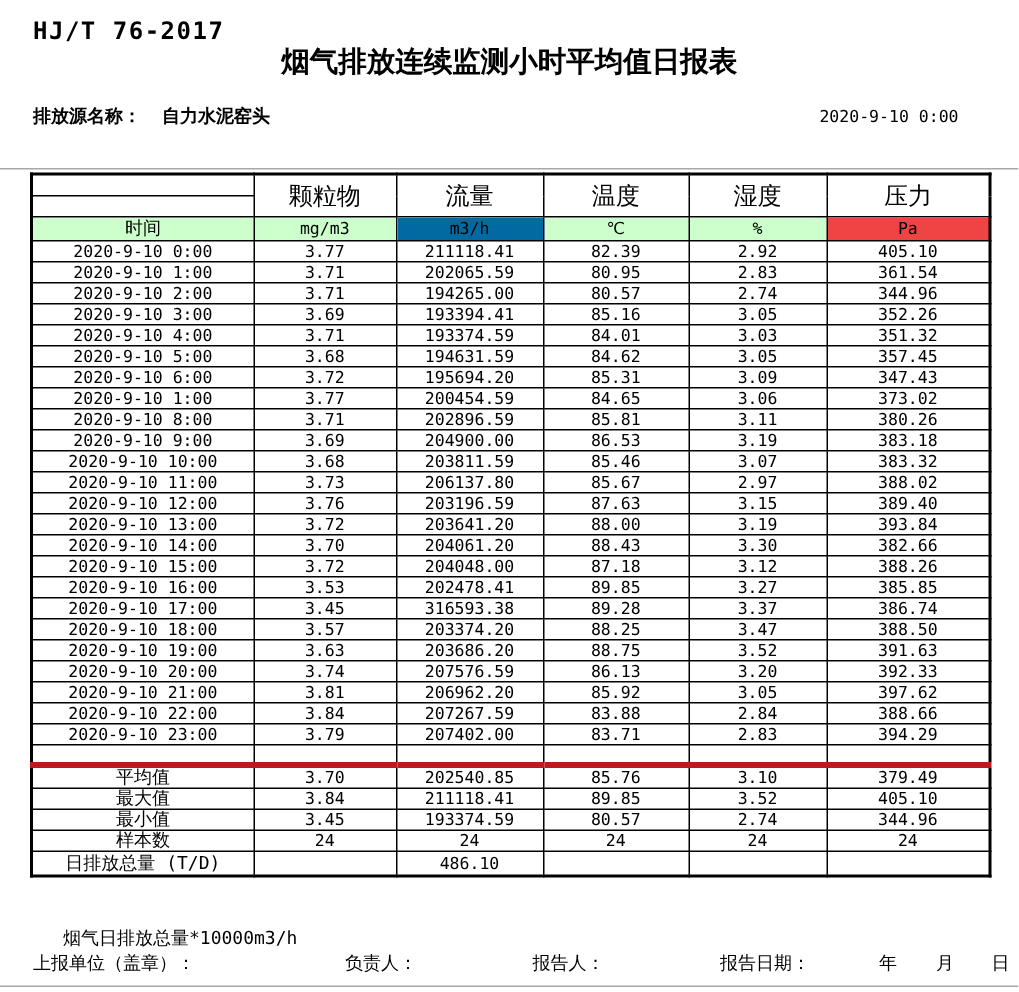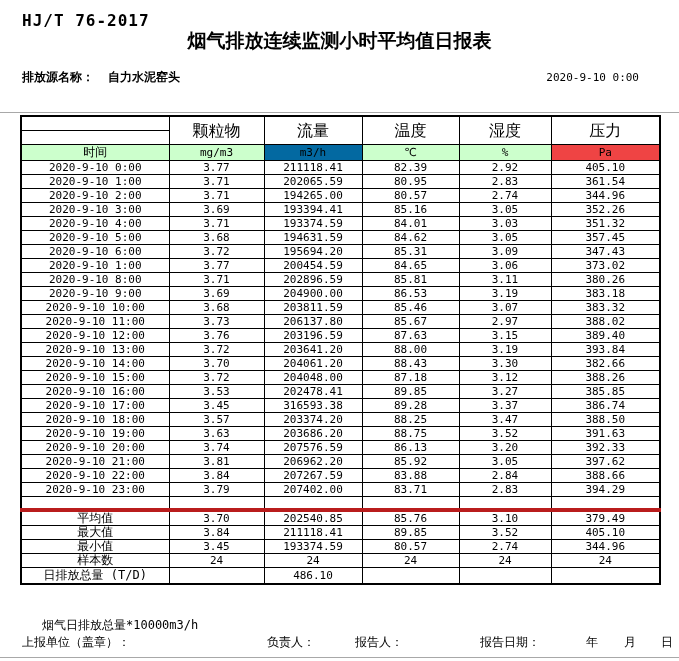--- a/index.html
+++ b/index.html
@@ -39,21 +39,21 @@
   tr.unit-row td{background:#ccffcc;height:15px;margin-top:44px;}
   tr.blank-row td{height:11px;}
   tr.summary-row.first td{border-top:4px solid #b91c1c;}
   tr.total-row td{height:15px;}
   .lbl{font-size:12px;}
 
   .footnote{position:absolute;left:22px;top:617px;font-size:12px;margin-left:20px;}
   .sign-row{position:absolute;left:0;top:634px;width:679px;font-size:12px;}
   .sign-row span{position:absolute;white-space:nowrap;}
   .lab-unit{left:22px;}
-  .lab-resp{left:230px;margin-left:37px;}
+  .lab-resp{left:230px;}
   .lab-rept{left:355px;}
   .lab-date{left:480px;}
   .lab-year{left:586px;}
   .lab-month{left:624px;}
   .lab-day{left:661px;}
 </style>
 </head>
 <body>
 
 <div class="std-no">HJ/T  76-2017</div>

